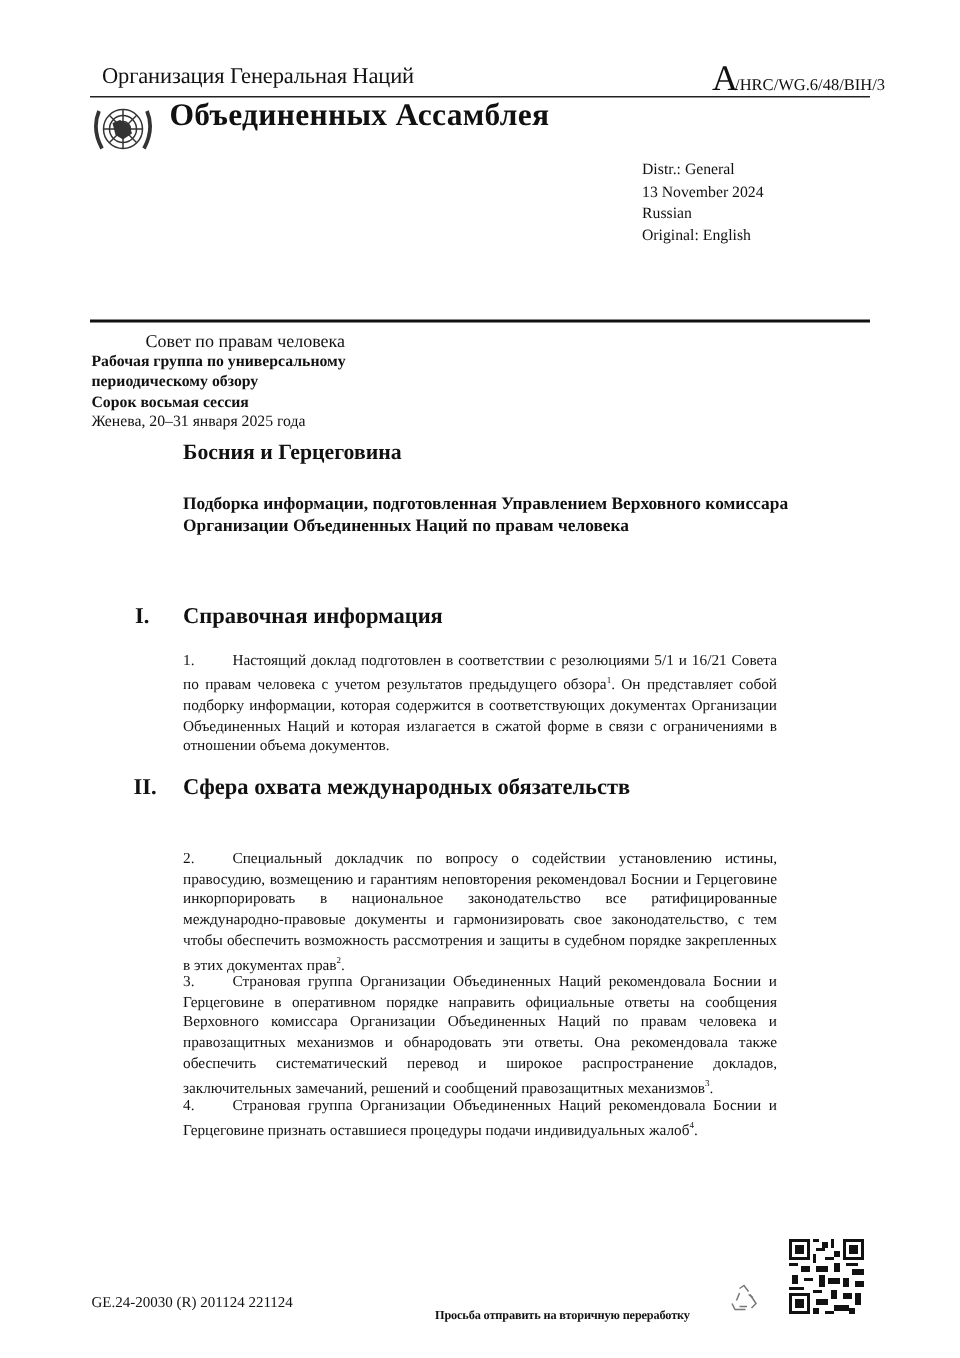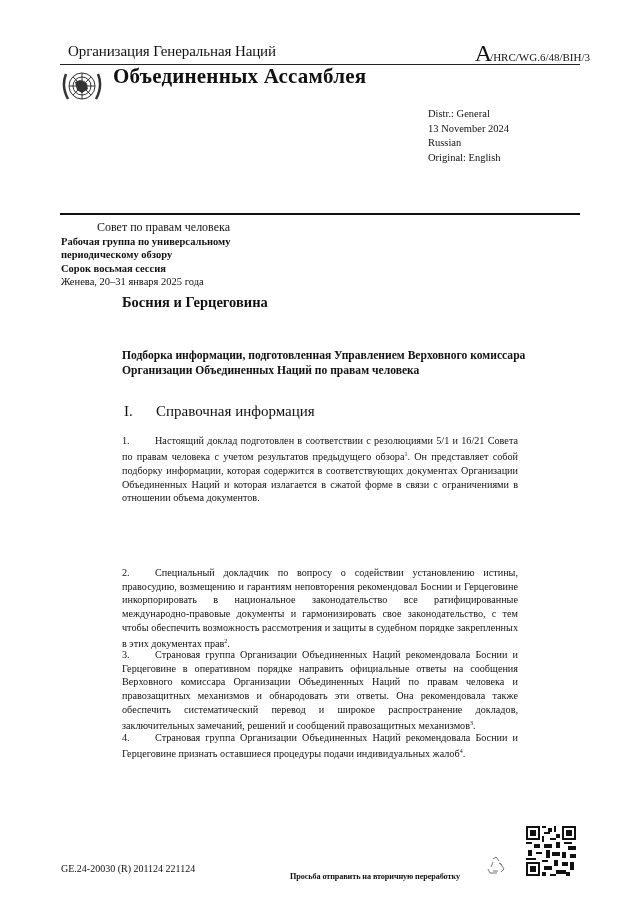--- a/index.html
+++ b/index.html
@@ -11,22 +11,22 @@
   .symbol .big { font-size: 24px; letter-spacing: -2px; }
   .rule-top { left: 60px; top: 64px; width: 520px; height: 0; border-top: 1.4px solid #222; }
   .logo { left: 60px; top: 66px; width: 44px; height: 40px; }
   .ga-title { left: 113px; top: 64px; font-size: 21px; font-weight: bold; letter-spacing: 0.2px; }
   .distr { left: 428px; top: 75px; font-size: 10.5px; line-height: 14.5px; margin-top: 32px; }
   .rule-mid { left: 60px; top: 213px; width: 520px; border-top: 2px solid #111; }
   .council { left: 61px; top: 221px; font-size: 10.5px; line-height: 13.5px; }
   .council .l1 { font-weight: normal; font-size: 12px; margin-left: 36px; }
   .council .b { font-weight: bold; }
   .country { left: 122px; top: 294px; font-size: 14.5px; font-weight: bold; }
-  .subtitle { left: 122px; top: 348px; width: 420px; font-size: 11.6px; font-weight: bold; line-height: 15px; }
-  .h1 { left: 90px; top: 403px; font-size: 15px; font-weight: normal; margin-left: 34px; }
+  .subtitle { left: 122px; top: 328px; width: 420px; font-size: 11.6px; font-weight: bold; line-height: 15px; }
+  .h1 { left: 90px; top: 403px; font-size: 15px; font-weight: bold; }
   .h1 .num { display: inline-block; width: 32px; }
   .h2 { left: 89px; top: 516px; font-size: 15px; font-weight: bold; line-height: 18px; }
   .h2 .num { display: inline-block; width: 33px; }
   .h2 .ind { padding-left: 33px; }
   .para { left: 122px; width: 396px; font-size: 10.2px; line-height: 13.7px; text-align: justify; }
   .para .pn { display: inline-block; width: 33px; }
   .para sup { font-size: 6px; }
   .p1 { top: 434px; }
   .p2 { top: 566px; }
   .p3 { top: 648px; }
@@ -78,20 +78,21 @@
 </div>
 
 <div class="abs country">Босния и Герцеговина</div>
 <div class="abs subtitle">Подборка информации, подготовленная Управлением Верховного комиссара Организации Объединенных Наций по правам человека</div>
 
 <div class="abs h1"><span class="num">I.</span><span>Справочная информация</span></div>
 
 <div class="abs para p1"><span class="pn">1.</span><span>Настоящий доклад подготовлен в соответствии с резолюциями 5/1 и 16/21 Совета по правам человека с учетом результатов предыдущего обзора</span><sup>1</sup><span>. Он представляет собой подборку информации, которая содержится в соответствующих документах Организации Объединенных Наций и которая излагается в сжатой форме в связи с ограничениями в отношении объема документов.</span></div>
 
 <div class="abs h2">
+  <div><span class="num">II.</span><span>Сфера охвата международных обязательств</span></div>
 </div>
 
 <div class="abs para p2"><span class="pn">2.</span><span>Специальный докладчик по вопросу о содействии установлению истины, правосудию, возмещению и гарантиям неповторения рекомендовал Боснии и Герцеговине инкорпорировать в национальное законодательство все ратифицированные международно-правовые документы и гармонизировать свое законодательство, с тем чтобы обеспечить возможность рассмотрения и защиты в судебном порядке закрепленных в этих документах прав</span><sup>2</sup><span>.</span></div>
 
 <div class="abs para p3"><span class="pn">3.</span><span>Страновая группа Организации Объединенных Наций рекомендовала Боснии и Герцеговине в оперативном порядке направить официальные ответы на сообщения Верховного комиссара Организации Объединенных Наций по правам человека и правозащитных механизмов и обнародовать эти ответы. Она рекомендовала также обеспечить систематический перевод и широкое распространение докладов, заключительных замечаний, решений и сообщений правозащитных механизмов</span><sup>3</sup><span>.</span></div>
 
 <div class="abs para p4"><span class="pn">4.</span><span>Страновая группа Организации Объединенных Наций рекомендовала Боснии и Герцеговине признать оставшиеся процедуры подачи индивидуальных жалоб</span><sup>4</sup><span>.</span></div>
 
 <div class="abs footer-code">GE.24-20030  (R)  201124  221124</div>
 <div class="abs recycle-text">Просьба отправить на вторичную переработку</div>

